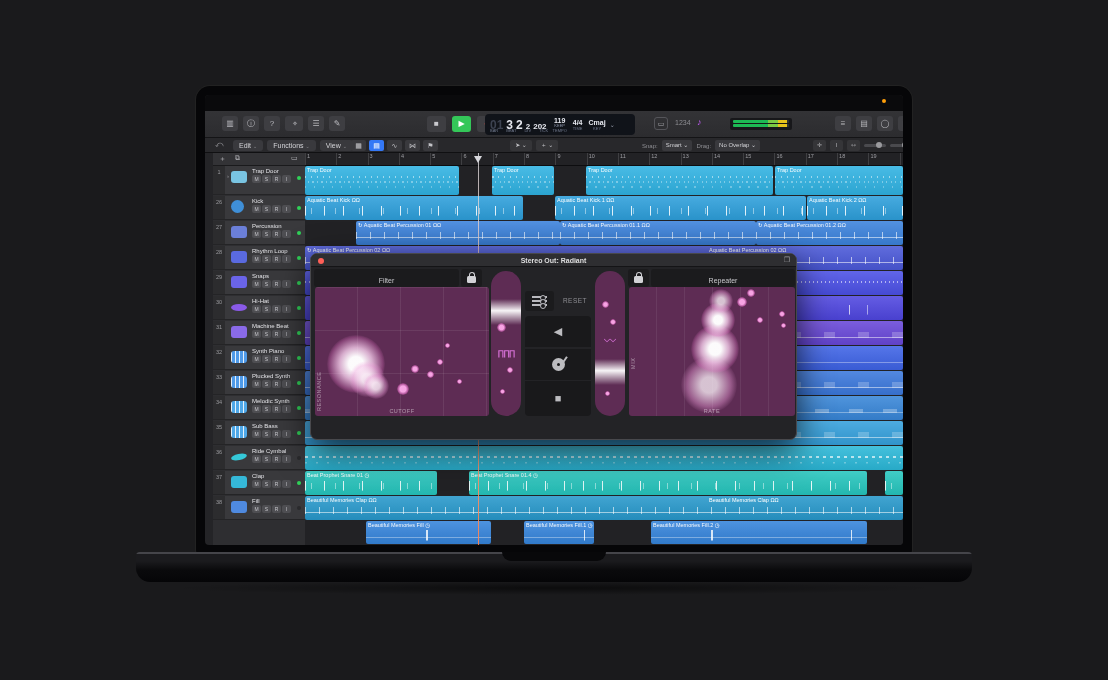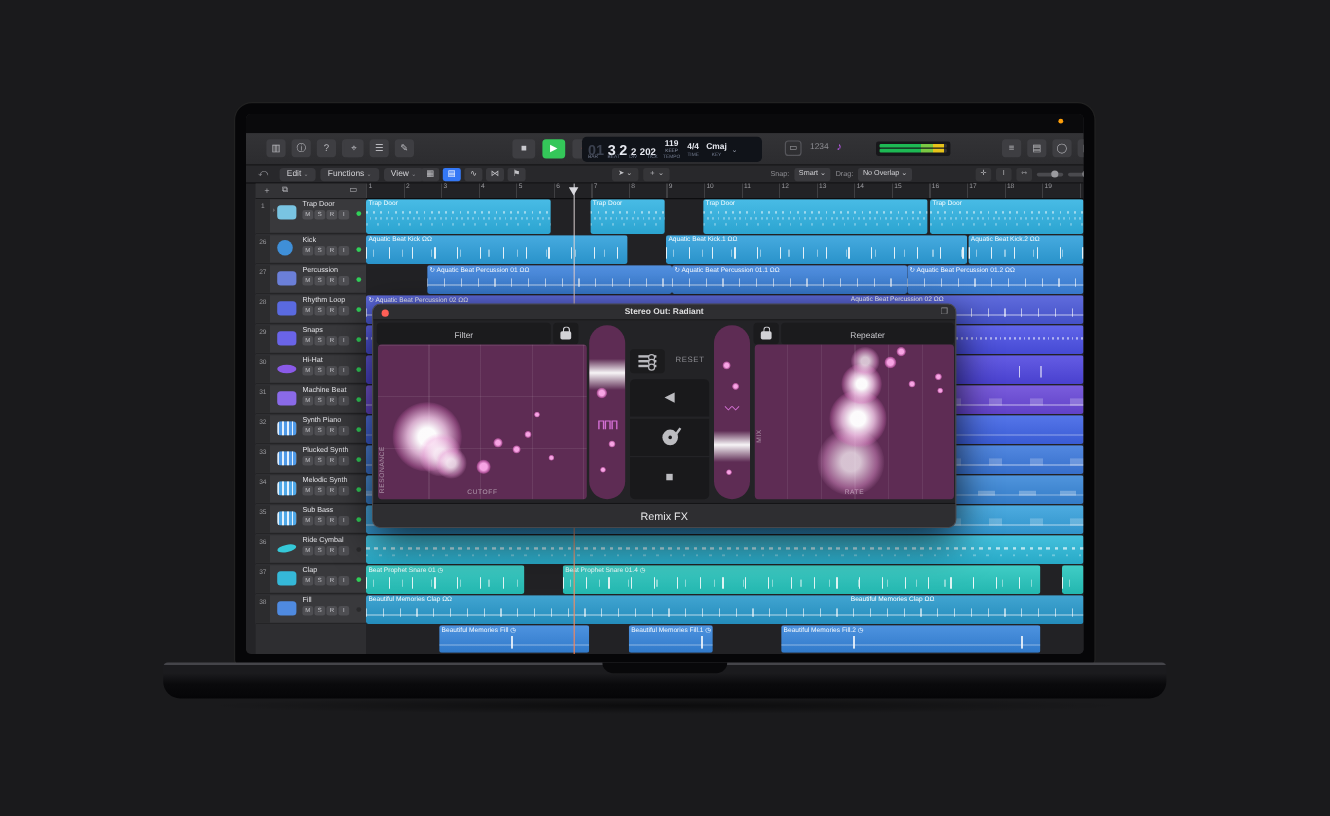--- a/index.html
+++ b/index.html
@@ -779,23 +779,20 @@
           <div class="glow g-big" style="left:62px;top:38px;width:48px;height:48px"></div>
           <div class="glow g-big" style="left:72px;top:16px;width:34px;height:34px"></div>
           <div class="glow g-soft" style="left:80px;top:2px;width:24px;height:24px"></div>
           <div class="glow g-dot" style="left:108px;top:10px;width:10px;height:10px"></div>
           <div class="glow g-dot" style="left:118px;top:2px;width:8px;height:8px"></div>
           <div class="glow g-dot" style="left:150px;top:24px;width:6px;height:6px"></div>
           <div class="glow g-dot" style="left:152px;top:36px;width:5px;height:5px"></div>
           <div class="glow g-dot" style="left:128px;top:30px;width:6px;height:6px"></div>
         </div>
 
-        <div class="p-footer">
-          <span>Remix FX</span>
-        </div>
       </div>
 
     </div>
   </div>
 
   <div class="laptop-base"></div>
   <div class="base-notch"></div>
   <div class="laptop-shadow"></div>
 </div>
 

